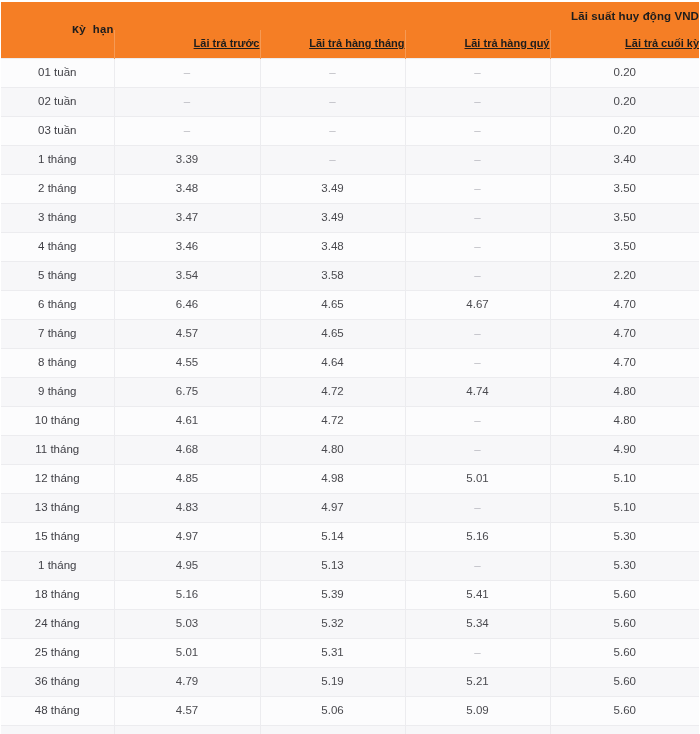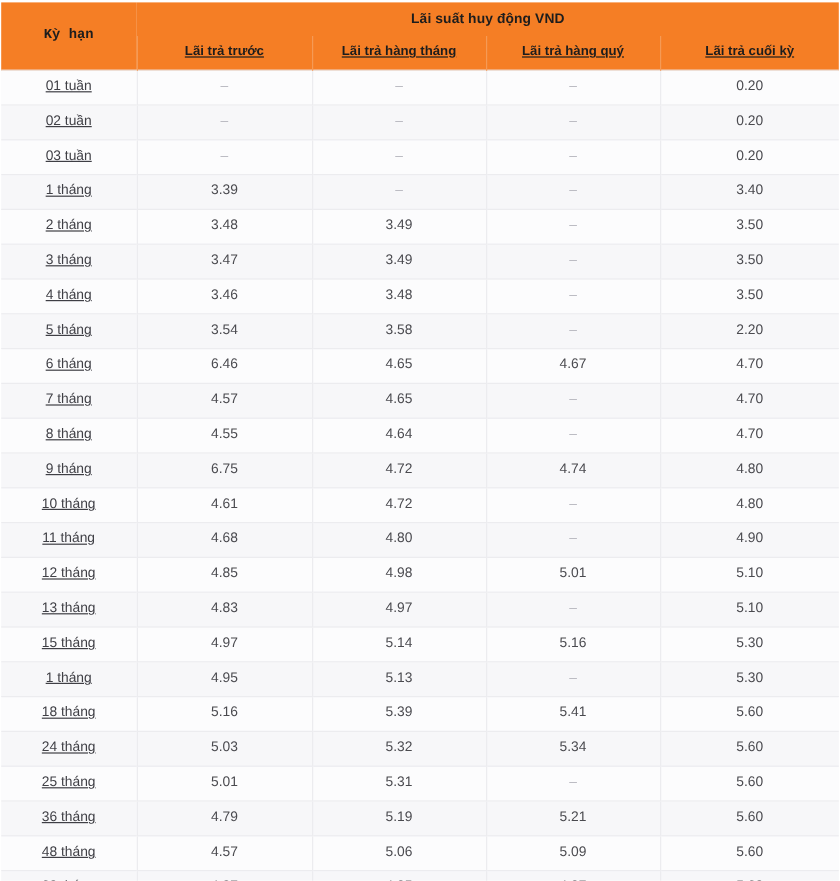--- a/index.html
+++ b/index.html
@@ -35,21 +35,21 @@
   col.c-month  { width: 145px; }
   col.c-quar   { width: 145px; }
   col.c-end    { width: 149px; }
 
   
   thead th {
     background: #F57E25;
     color: #1d1d1d;
     font-size: 11.5px;
     font-weight: bold;
-    text-align: center;
+    text-align: right;
     padding: 0;
     border: 0;
     line-height: 1.25;
   }
   th.th-group {
     height: 28px;
     vertical-align: middle;
     font-size: 11.5px;
     letter-spacing: 0.1px;
   }
@@ -81,21 +81,20 @@
     background: #fcfcfd;
     line-height: 1;
     font-weight: normal;
   }
   tbody tr:nth-child(even) td {
     background: #f7f7f9;
   }
   tbody td.term-cell {
     border-left: 0;
     color: #3f3f45;
-    text-decoration: underline;
   }
   tbody td.dash {
     color: #b9b9c0;
   }
 </style>
 </head>
 <body>
 
 <div class="rate-table-wrap">
   <table class="rate-table">

